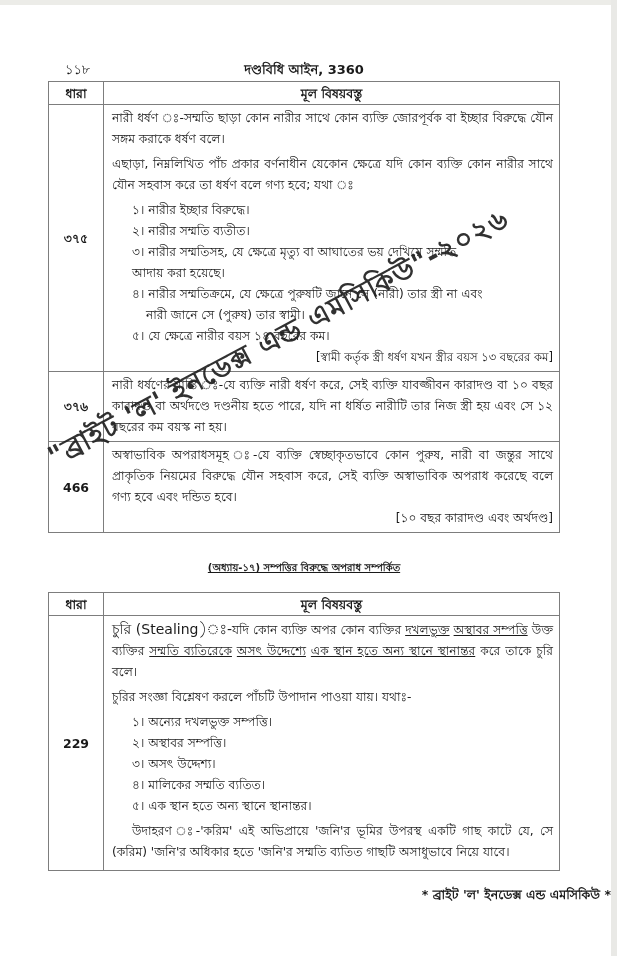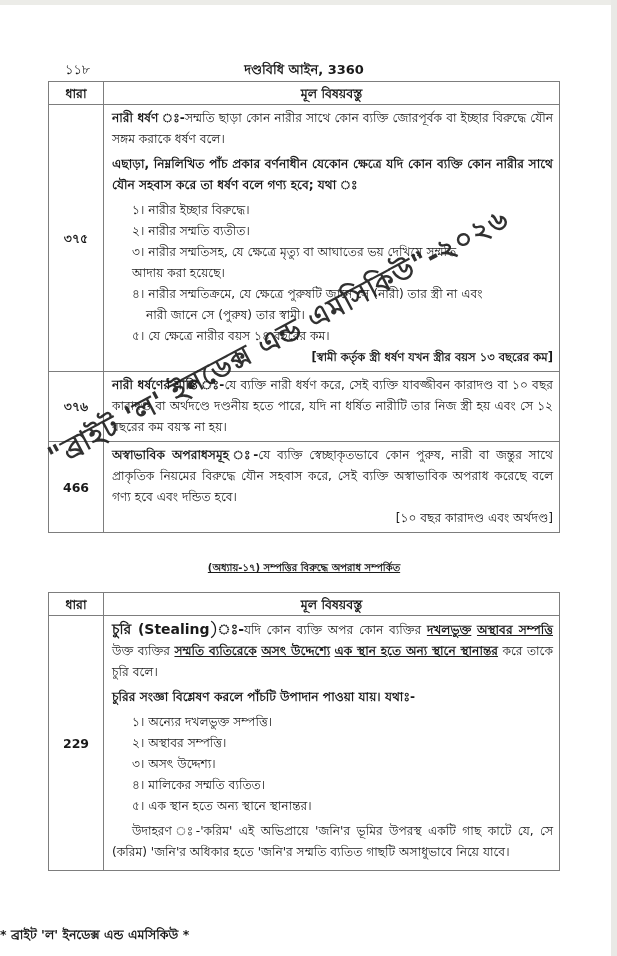--- a/index.html
+++ b/index.html
@@ -32,35 +32,35 @@
     border:1.3px solid #7d7d7d;
     vertical-align:middle;
   }
   table.law th {
     font-weight:bold; font-size:12.5px; height:22px; padding:0;margin-top:48px;
   }
   td.sec {
     width:52px; text-align:center; font-weight:bold; font-size:12.5px;
   }
   td.body { padding:3px 6px 3px 8px; text-align:justify; }
-  .b { font-weight:bold; }
+  .b { font-weight:normal; }
   .u { text-decoration:underline; }
   .p { margin:0 0 4px 0; }
   .li { padding-left:20px; margin:0; }
   .li2 { padding-left:34px; margin:0; }
   .note { text-align:right; margin:0; }
   .note.b { font-size:11.5px; }
   .chapter {
     position:absolute; left:48px; width:512px; top:560px;
     text-align:center; font-weight:bold; font-size:10px;
   }
   .chapter span { text-decoration:underline; }
   .footer {
     position:absolute; left:0; width:611px; top:886px;
-    text-align:left; font-weight:bold; font-size:12.5px;margin-top:40px;
+    text-align:right; font-weight:bold; font-size:12.5px;
   }
   .watermark {
     position:absolute; left:40px; top:440px;
     transform-origin:left top;
     transform: rotate(-28deg);
     font-size:28px; font-weight:bold; color:#202020;
     white-space:nowrap; letter-spacing:1px;
     opacity:0.92;
     font-family: "DejaVu Sans", sans-serif;
     pointer-events:none;

